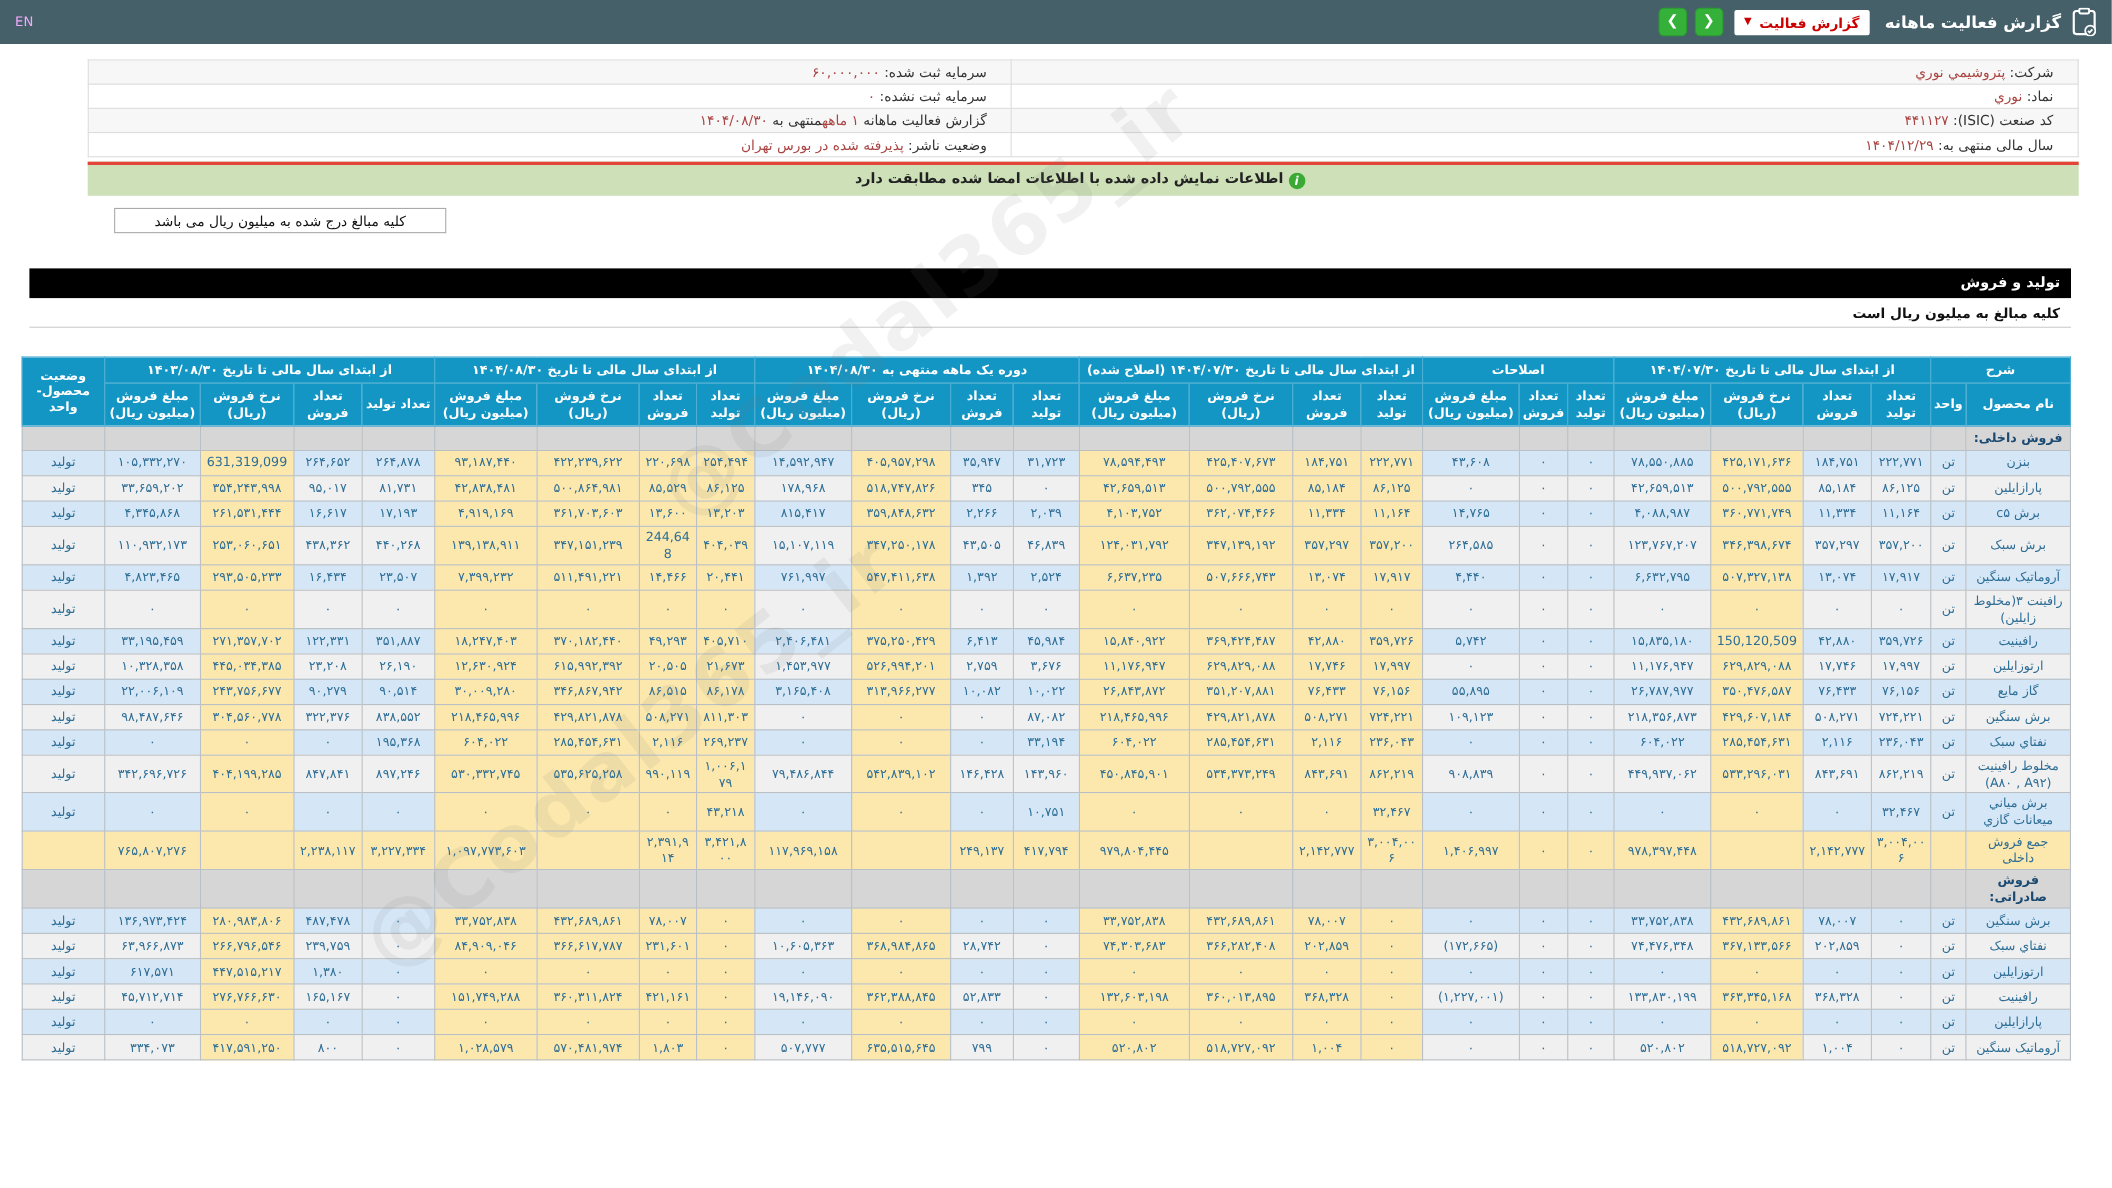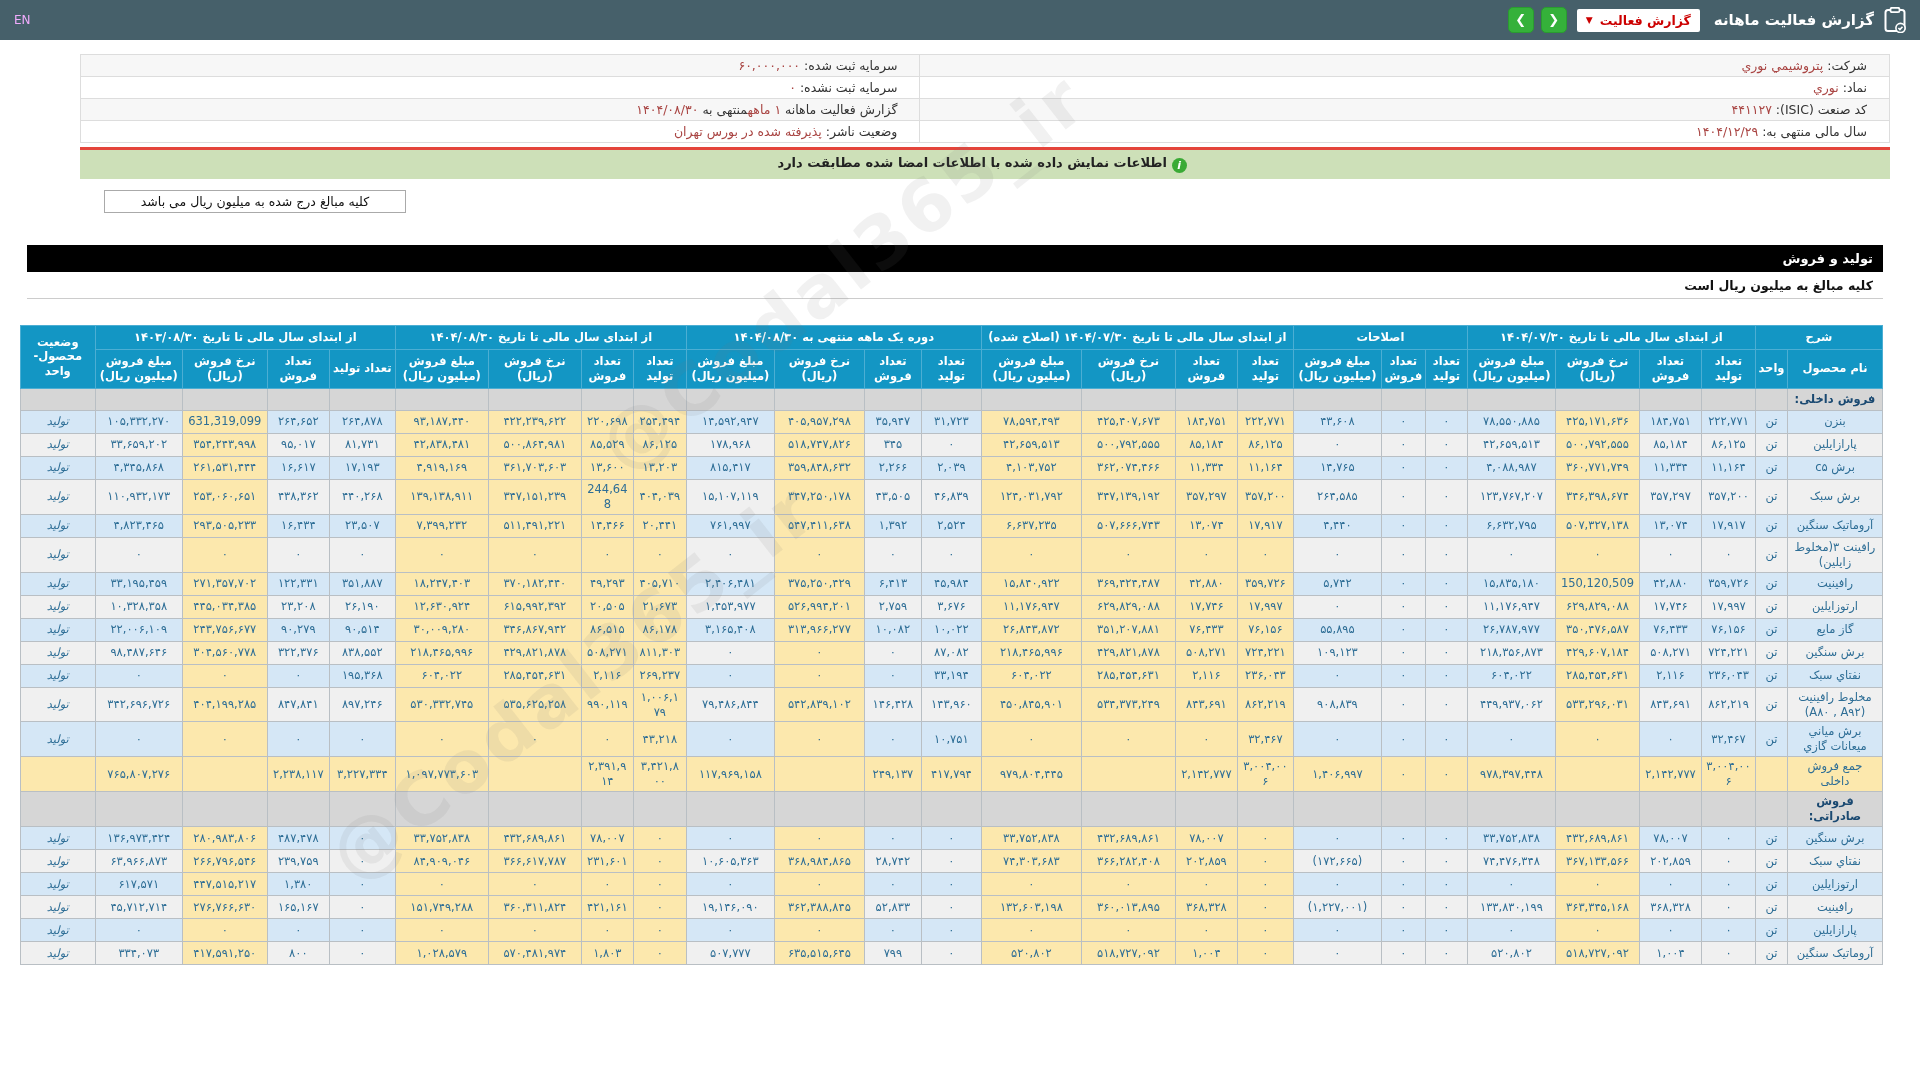--- a/index.html
+++ b/index.html
@@ -42,21 +42,21 @@
   .section-sub { margin:0 37px 0 27px; padding:6px 10px 5px; font-weight:bold; font-size:12.5px;
                  border-bottom:1px solid #ccc; color:#111; }
   
   table.main { border-collapse:collapse; margin:26px 37px 0 27px; width:1856px; table-layout:fixed;
                font-size:11.5px; }
   table.main th { background:#1396c4; color:#fff; border:1px solid #4caed3; padding:4px 2px;
                   font-weight:bold; font-size:11.5px; line-height:1.3; }
   table.main td { border:1px solid #b9bfc4; padding:2px 4px; text-align:center; color:#2e6e96;
                   height:23px; line-height:1.3; word-wrap:break-word; }
   td.name-cell { text-align:right; padding-right:6px; }
-  td.status-cell { text-align:right; padding-right:8px;font-style:italic; }
+  td.status-cell { text-align:right; padding-right:8px; }
   tr.stripe0 td.n { background:#d5e7f6; }
   tr.stripe1 td.n { background:#f0f0f0; }
   td.y { background:#fce8ad; }
   tr.section-row td { background:#d6d6d6; color:#1a4971; font-weight:bold; height:22px; }
   td.neg { color:#e00000; }
   
   .wm { position:absolute; color:rgba(120,120,120,0.10); font-size:72px; font-weight:bold;
         transform:rotate(-38deg); pointer-events:none; letter-spacing:4px; z-index:5; direction:ltr; }
 </style>
 </head>

